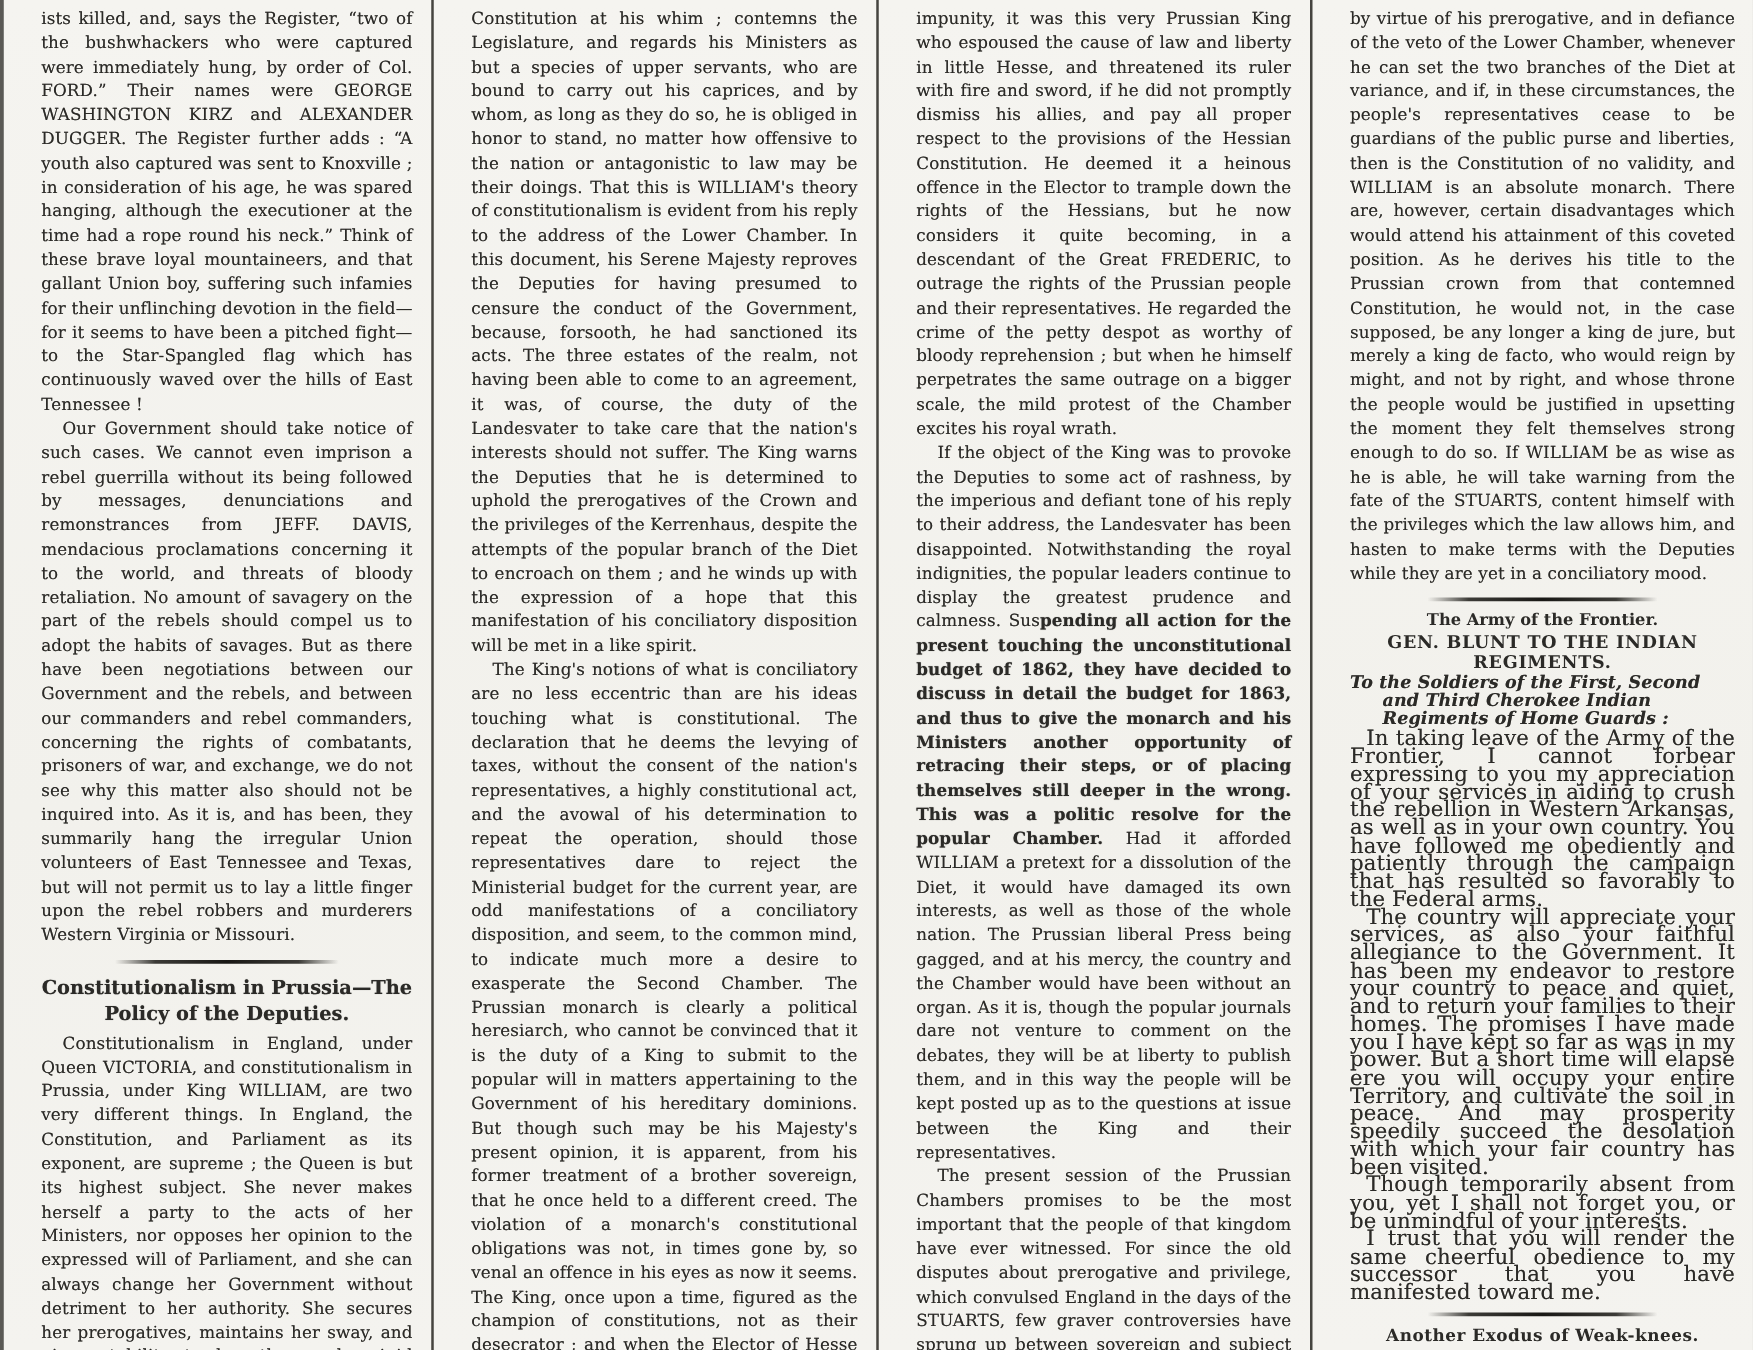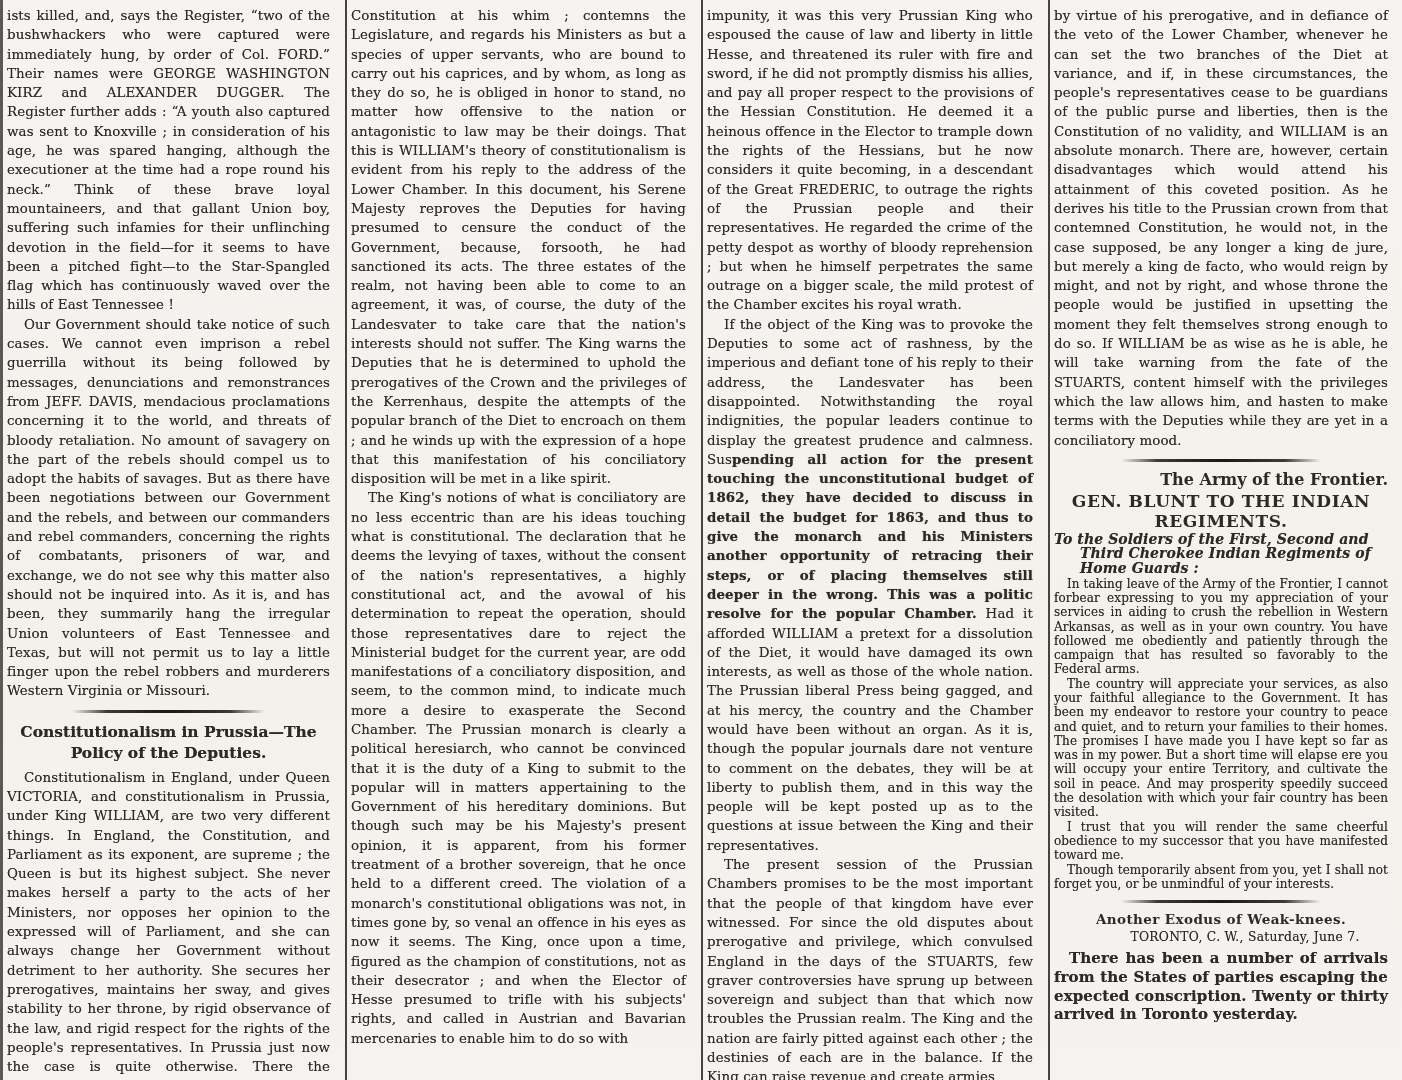--- a/index.html
+++ b/index.html
@@ -9,21 +9,21 @@
     margin:0 auto;
     background:linear-gradient(180deg,#f5f4f0 0%, #f2f1ec 60%, #f4f3ef 100%);
     overflow:hidden;
     display:flex;
     font-family:"DejaVu Serif","Liberation Serif",serif;
     color:#2b2a27;
     border-left:3px solid #5a5955;
   }
   .col {
     box-sizing:border-box;
-    padding:6px 15px 0 4px;
+    padding:6px 15px 0 30px;
     border-right:2px solid #45443f;
     overflow:hidden;
   }
   .col-1 { flex:0 0 344px; }
   .col-2 { flex:0 0 356px; }
   .col-3 { flex:0 0 347px; }
   .col-4 { flex:0 0 355px; }
   p {
     margin:0;
     text-align:justify;
@@ -39,28 +39,28 @@
     font-size:15.5px; line-height:21px;
     font-weight:bold; text-align:center;
     text-shadow:0 0 .6px rgba(20,20,18,.6);
   }
   .divider {
     height:3px; width:60%;
     margin:9px auto 8px;
     background:linear-gradient(90deg, rgba(60,59,55,0) 0%, #3c3b37 18%, #191815 50%, #3c3b37 82%, rgba(60,59,55,0) 100%);
   }
   
-  .army-title { margin:6px 0 2px; font-size:16px; font-weight:bold; text-align:right; }
-  .army-subtitle { margin:0 0 1px; font-size:17px; font-weight:bold; text-align:center; letter-spacing:.6px; }
+  .army-title { margin:6px 0 2px; font-size:13px; font-weight:bold; text-align:center; }
+  .army-subtitle { margin:0 0 1px; font-size:14px; font-weight:bold; text-align:center; letter-spacing:.6px; }
   .army-address {
     margin:0 0 1px; font-size:14px; line-height:14.6px;
     font-weight:bold; font-style:italic;
     padding-left:26px; text-indent:-26px; text-align:left;
   }
-  .army-body { font-size:12px; line-height:14.3px; text-indent:13px; }
+  .army-body { font-size:17px; line-height:14.3px; text-indent:13px; }
   .signature { margin:2px 0 3px; font-size:13px; text-align:center; letter-spacing:1.1px; text-indent:0; }
   .exodus-title { margin:7px 0 1px; font-size:13.5px; font-weight:bold; text-align:center; letter-spacing:.4px; }
   .dateline { margin:0 0 2px; font-size:12.3px; text-align:center; letter-spacing:.3px; text-indent:48px; }
   .exodus-body { font-size:15px; line-height:18.6px; font-weight:bold; text-indent:15px; text-shadow:0 0 .6px rgba(20,20,18,.55); }
 </style>
 </head>
 <body>
 
 <div class="page">
 
@@ -84,21 +84,21 @@
   </div>
 
   <div class="col col-4">
     <p>by virtue of his prerogative, and in defiance of the veto of the Lower Chamber, whenever he can set the two branches of the Diet at variance, and if, in these circumstances, the people's representatives cease to be guardians of the public purse and liberties, then is the Constitution of no validity, and WILLIAM is an absolute monarch. There are, however, certain disadvantages which would attend his attainment of this coveted position. As he derives his title to the Prussian crown from that contemned Constitution, he would not, in the case supposed, be any longer a king de jure, but merely a king de facto, who would reign by might, and not by right, and whose throne the people would be justified in upsetting the moment they felt themselves strong enough to do so. If WILLIAM be as wise as he is able, he will take warning from the fate of the STUARTS, content himself with the privileges which the law allows him, and hasten to make terms with the Deputies while they are yet in a conciliatory mood.</p>
     <div class="divider"></div>
     <h2 class="army-title">The Army of the Frontier.</h2>
     <h3 class="army-subtitle">GEN. BLUNT TO THE INDIAN REGIMENTS.</h3>
     <p class="army-address">To the Soldiers of the First, Second and Third Cherokee Indian Regiments of Home Guards :</p>
     <p class="army-body">In taking leave of the Army of the Frontier, I cannot forbear expressing to you my appreciation of your services in aiding to crush the rebellion in Western Arkansas, as well as in your own country. You have followed me obediently and patiently through the campaign that has resulted so favorably to the Federal arms.</p>
     <p class="army-body">The country will appreciate your services, as also your faithful allegiance to the Government. It has been my endeavor to restore your country to peace and quiet, and to return your families to their homes. The promises I have made you I have kept so far as was in my power. But a short time will elapse ere you will occupy your entire Territory, and cultivate the soil in peace. And may prosperity speedily succeed the desolation with which your fair country has been visited.</p>
+    <p class="army-body">Though temporarily absent from you, yet I shall not forget you, or be unmindful of your interests.</p>
     <p class="army-body">I trust that you will render the same cheerful obedience to my successor that you have manifested toward me.</p>
-    <p class="army-body">Though temporarily absent from you, yet I shall not forget you, or be unmindful of your interests.</p>
     <div class="divider"></div>
     <h2 class="exodus-title">Another Exodus of Weak-knees.</h2>
     <p class="dateline">TORONTO, C. W., Saturday, June 7.</p>
     <p class="exodus-body">There has been a number of arrivals from the States of parties escaping the expected conscription. Twenty or thirty arrived in Toronto yesterday.</p>
   </div>
 
 </div>
 
 </body></html>

